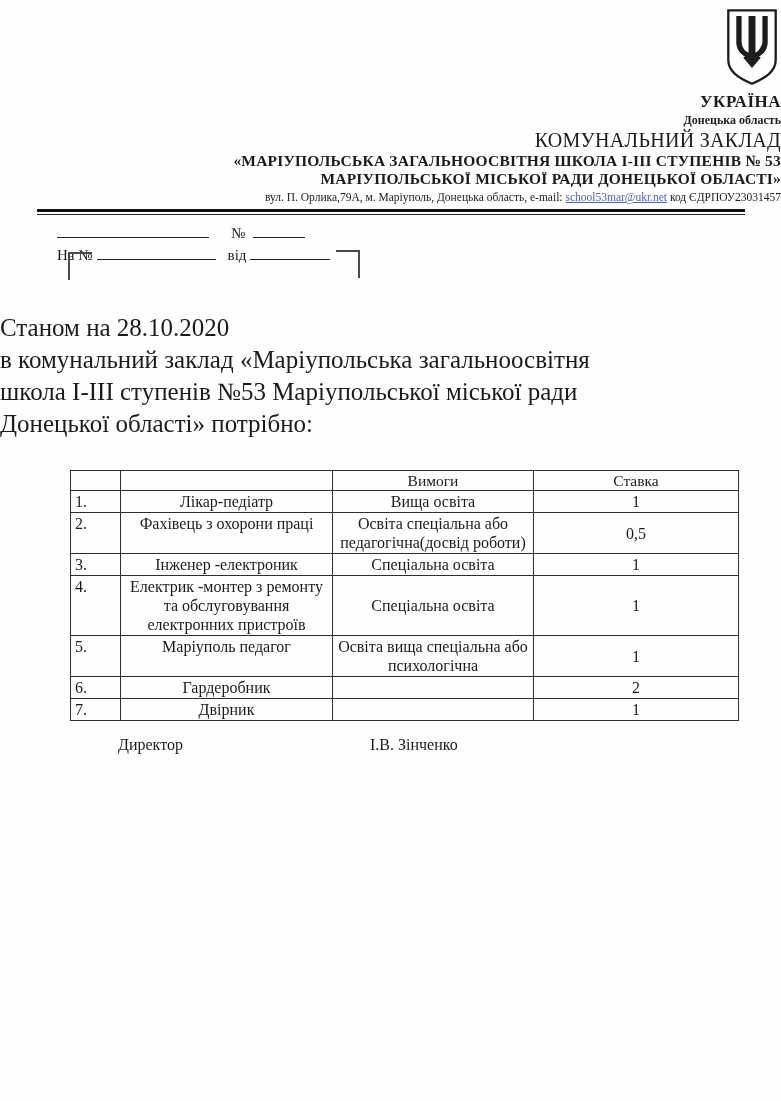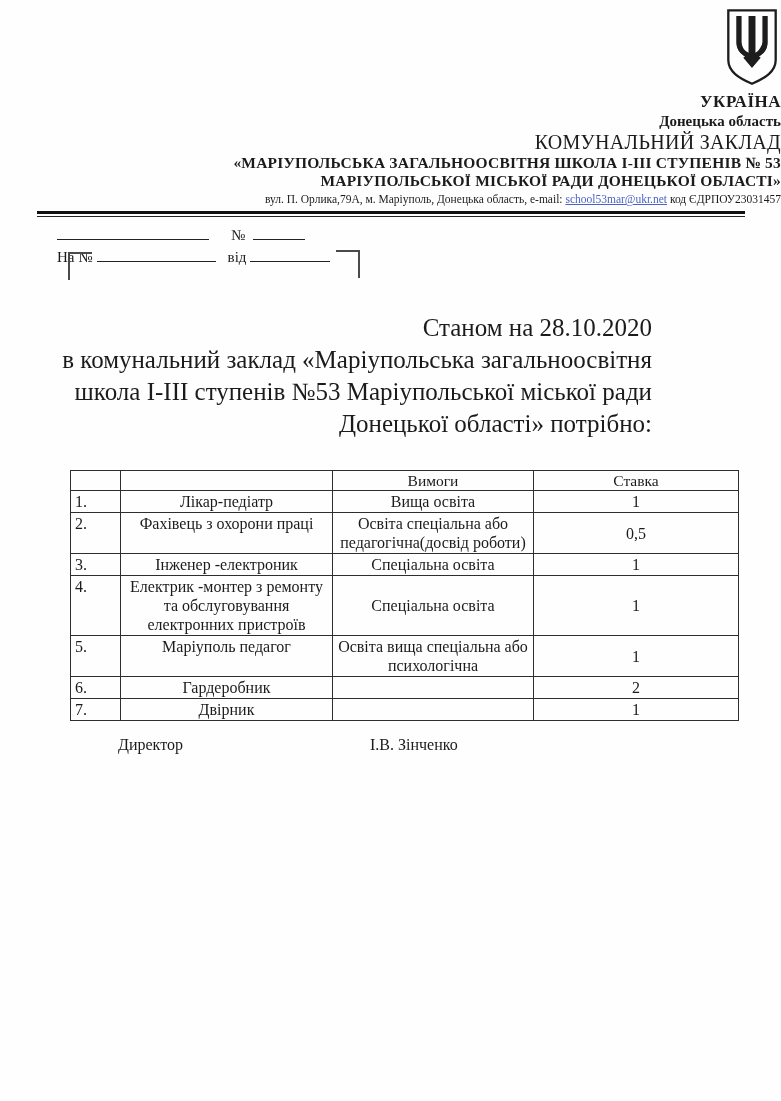--- a/index.html
+++ b/index.html
@@ -10,21 +10,21 @@
     color:#1b1b1b;
     position:relative;
     overflow:hidden;
   }
   .page{position:absolute;inset:0;background:#fefefe;}
 
   
   .letterhead{ text-align:right; padding-top:8px; }
   .emblem{ display:inline-block; width:58px; height:78px; }
   .country{ font-weight:bold; font-size:17px; letter-spacing:.5px; margin-top:2px; }
-  .region{ font-weight:bold; font-size:15px; margin-top:1px; }
+  .region{ font-weight:bold; font-size:12px; margin-top:1px; }
   .org-type{ font-weight:normal; font-size:20px; margin-top:1px; letter-spacing:.3px; }
   .org-name{ font-weight:bold; font-size:15.5px; line-height:18px; letter-spacing:.2px; }
   .address{ font-size:11.5px; margin-top:3px; }
   .address a{ color:#4a63c8; text-decoration:underline; }
 
   
   .separator{
     margin:6px 36px 0 37px;
     border-top:3px solid #111;
     border-bottom:1px solid #222;
@@ -42,21 +42,21 @@
   .no-label{ margin-left:22px; }
   .vid-label{ margin-left:12px; }
 
   .corner{ position:absolute; width:22px; height:26px; }
   .corner-left{ left:68px; top:252px; border-left:2px solid #4a4a4a; border-top:2px solid #4a4a4a; }
   .corner-right{ left:336px; top:250px; border-right:2px solid #4a4a4a; border-top:2px solid #4a4a4a; }
 
   
   .body-text{
     position:absolute; left:0; top:312px; width:652px;
-    text-align:right; font-size:25px; line-height:32px;
+    text-align:left; font-size:25px; line-height:32px;
   }
 
   
   table.staff{
     position:absolute; left:70px; top:470px;
     border-collapse:collapse;
     font-size:16px; line-height:19px;
     table-layout:fixed;
     width:668px;
   }

